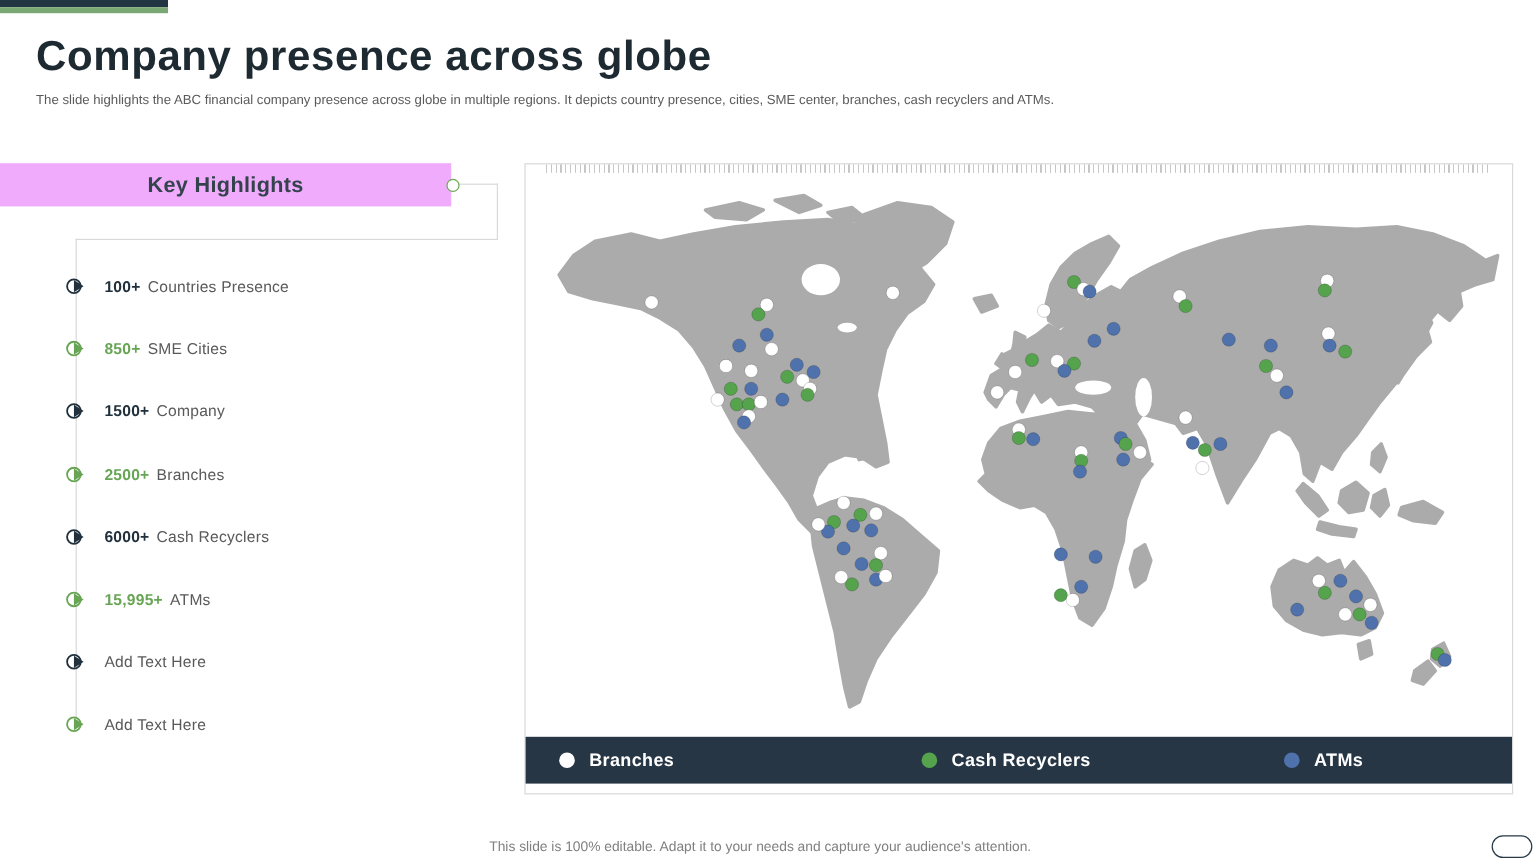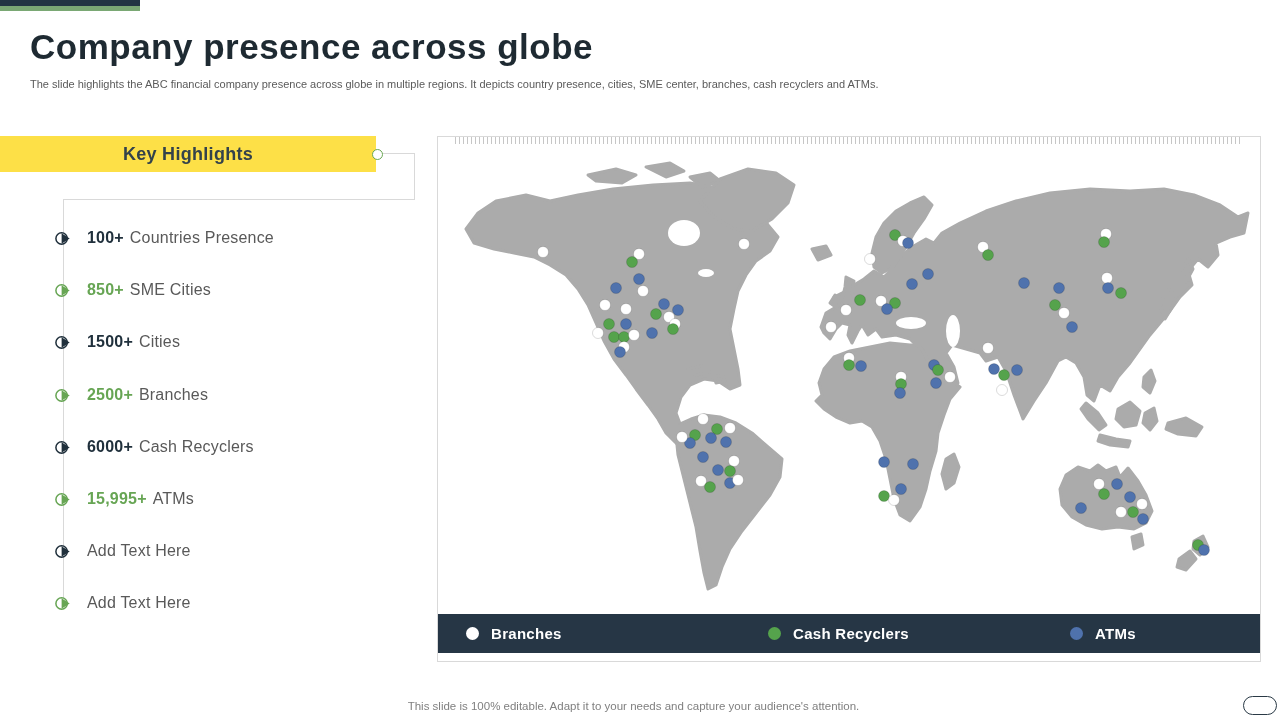--- a/index.html
+++ b/index.html
@@ -9,34 +9,34 @@
     -webkit-font-smoothing:antialiased;
   }
   .abs{position:absolute;}
   
   .bar-dark{left:0;top:0;width:140px;height:6px;background:#223543;}
   .bar-green{left:0;top:6px;width:140px;height:5px;background:#7aa874;}
   
   .title{left:30px;top:27px;width:900px;font-size:35px;font-weight:700;color:#1e2a32;letter-spacing:.5px;}
   .subtitle{left:30px;top:78px;width:960px;font-size:11px;color:#5a5a5a;}
   
-  .kh-band{left:0;top:136px;width:376px;height:36px;background:#fde047;
+  .kh-band{left:0;top:136px;width:376px;height:36px;background:#f0abfc;
            display:flex;align-items:center;justify-content:center;}
   .kh-band span{font-size:18px;font-weight:700;color:#33424b;letter-spacing:.3px;}
   .kh-circle{left:372px;top:149px;width:9px;height:9px;border:1.5px solid #6aa854;border-radius:50%;background:#fff;z-index:3;}
   .line{background:#d9d9d9;}
   .conn-h1{left:382px;top:153px;width:33px;height:1px;}
   .conn-v1{left:414px;top:153px;width:1px;height:47px;}
   .conn-h2{left:63px;top:199px;width:352px;height:1px;}
   .conn-v2{left:63px;top:199px;width:1px;height:406px;}
   
   .kh-list{left:0;top:212px;width:420px;}
   .kh-row{position:absolute;left:0;height:36px;display:flex;align-items:center;}
   .kh-bullet{position:absolute;left:54px;width:19px;height:19px;z-index:2;}
-  .kh-text{position:absolute;left:87px;font-size:16px;white-space:nowrap;letter-spacing:.2px;}
+  .kh-text{position:absolute;left:87px;font-size:13px;white-space:nowrap;letter-spacing:.2px;}
   .kh-text .val{font-weight:700;margin-right:6px;}
   .val.dark{color:#20303c;} .val.green{color:#67a554;text-align:center;}
   .kh-text .lbl{color:#595959;}
   
   .map-box{left:437px;top:136px;width:822px;height:524px;border:1px solid #d9d9d9;background:#fff;}
   .map-ticks{left:17px;top:0;right:17px;height:7px;
     background:repeating-linear-gradient(90deg,#c6c6c6 0 1px,transparent 1px 4px);}
   .map-svg{left:0;top:0;width:822px;height:524px;}
   
   .legend{left:0;top:477px;width:822px;height:39px;background:#263645;}
@@ -78,21 +78,21 @@
         <circle cx="8" cy="10" r="6" fill="#ffffff" stroke="#67a554" stroke-width="1.6"></circle>
         <path d="M8 4.6 L16.5 10 L8 15.4 Z" fill="#67a554"></path>
       </svg>
       <span class="kh-text"><span class="val green">850+</span><span class="lbl">SME Cities</span></span>
     </div>
     <div class="kh-row" style="top: 112px;">
       <svg class="kh-bullet" viewBox="0 0 20 20">
         <circle cx="8" cy="10" r="6" fill="#ffffff" stroke="#20303c" stroke-width="1.6"></circle>
         <path d="M8 4.6 L16.5 10 L8 15.4 Z" fill="#20303c"></path>
       </svg>
-      <span class="kh-text"><span class="val dark">1500+</span><span class="lbl">Cities</span></span>
+      <span class="kh-text"><span class="val dark">1500+</span><span class="lbl">Company</span></span>
     </div>
     <div class="kh-row" style="top: 165px;">
       <svg class="kh-bullet" viewBox="0 0 20 20">
         <circle cx="8" cy="10" r="6" fill="#ffffff" stroke="#67a554" stroke-width="1.6"></circle>
         <path d="M8 4.6 L16.5 10 L8 15.4 Z" fill="#67a554"></path>
       </svg>
       <span class="kh-text"><span class="val green">2500+</span><span class="lbl">Branches</span></span>
     </div>
     <div class="kh-row" style="top: 217px;">
       <svg class="kh-bullet" viewBox="0 0 20 20">

